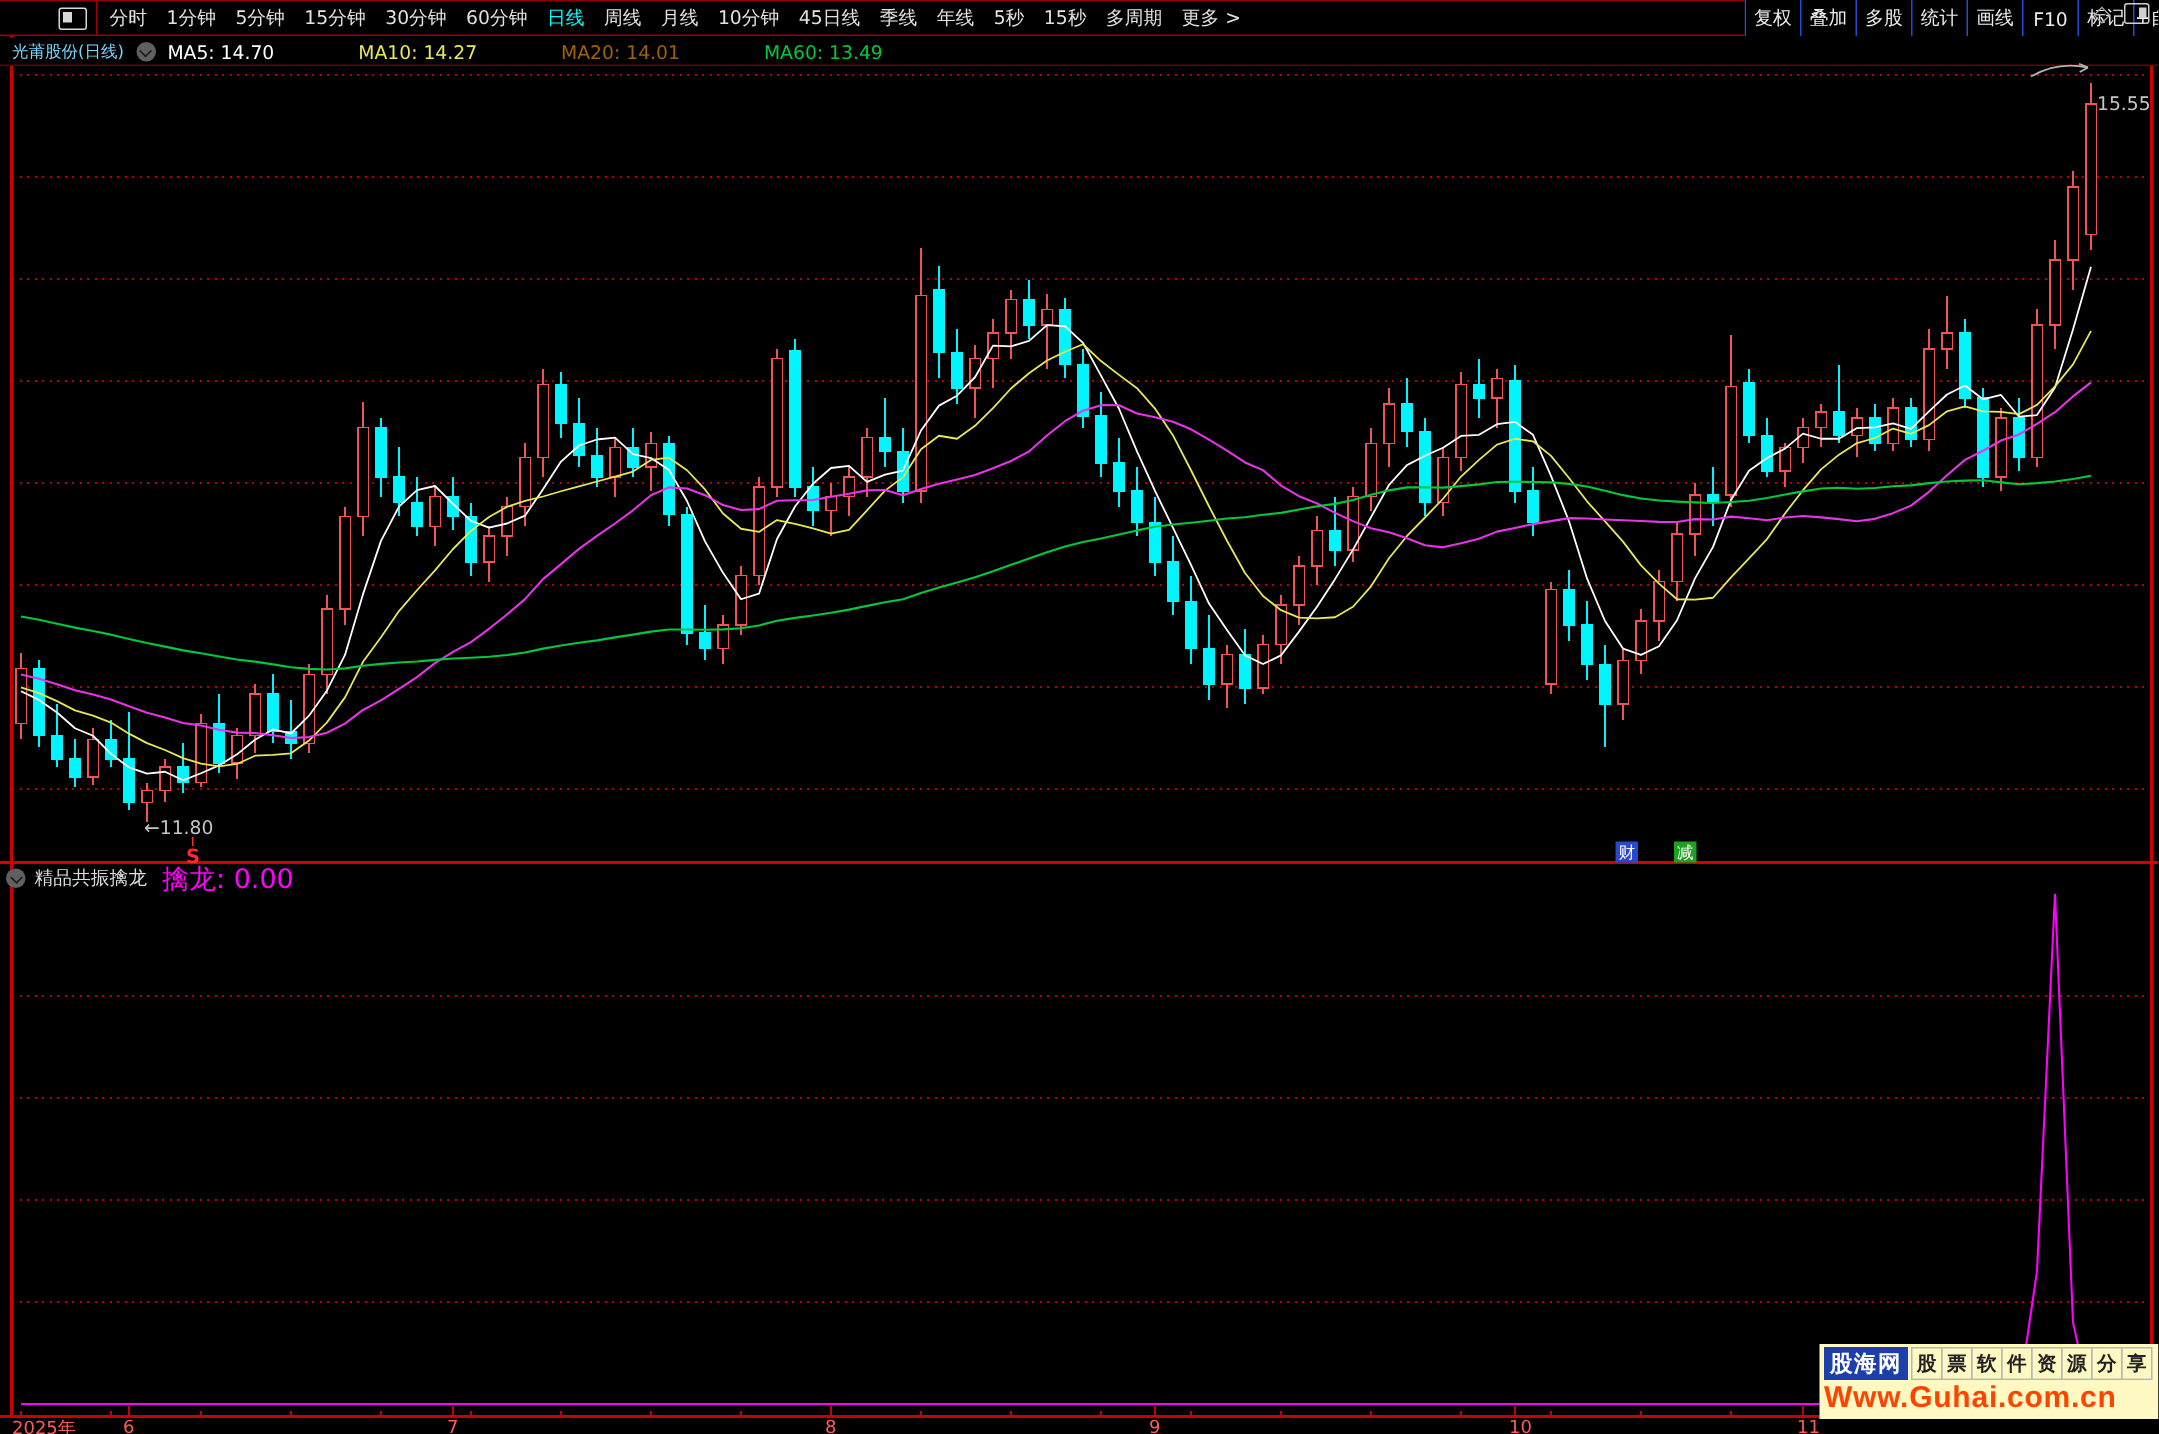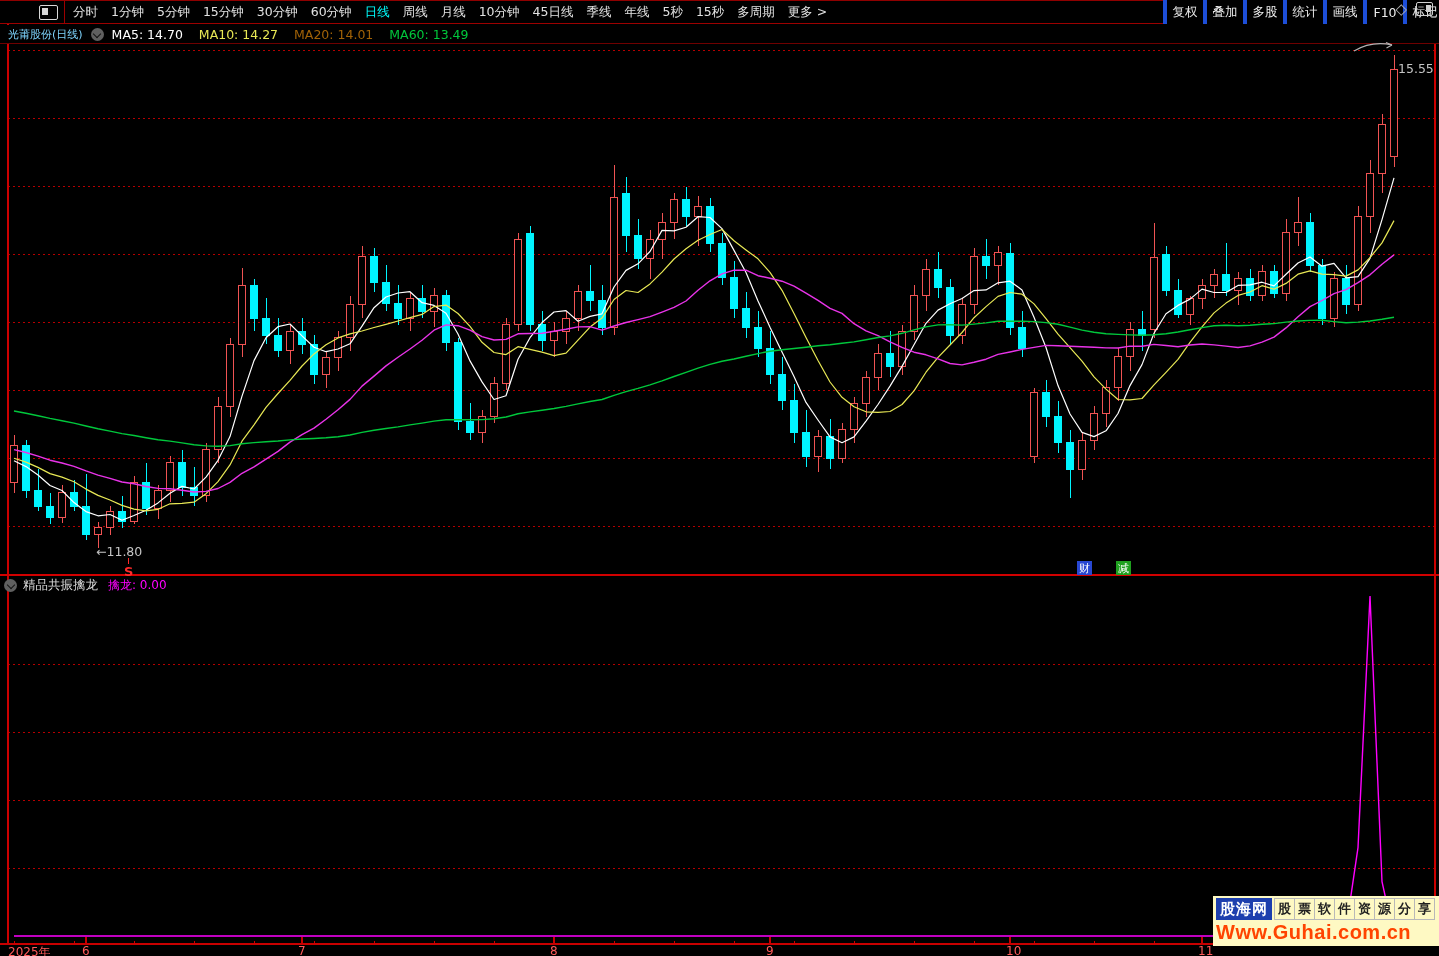--- a/index.html
+++ b/index.html
@@ -9,39 +9,39 @@
 
   
   #menubar{position:absolute;left:0;top:0;width:1439px;height:24px;z-index:3;background:#000;
     border-top:1px solid #8f0000;border-bottom:1px solid #9c0000;display:flex;align-items:center;box-sizing:border-box;padding-left:32px;}
   #win-icon{width:17px;height:13px;border:1px solid #d8d8d8;border-radius:2px;margin:0 6px 0 7px;position:relative;flex:0 0 auto;}
   #win-icon::after{content:"";position:absolute;left:2px;top:2px;width:6px;height:7px;background:#d8d8d8;}
   #menubar .vsep{width:1px;height:22px;background:#9c0000;margin-right:8px;flex:0 0 auto;}
   .menu-item{color:#e2e2e2;font-size:12.5px;margin-right:13px;white-space:nowrap;cursor:default;}
   .menu-item.active{color:#00ffff;}
   #toolbar{position:absolute;right:0;top:0;height:24px;width:276px;display:flex;overflow:hidden;z-index:4;background:#000;align-items:stretch;}
-  .tb-btn{flex:0 0 36px;border-left:4px solid #1d4ed8;color:#ececec;font-size:12.5px;display:flex;align-items:center;justify-content:center;white-space:nowrap;}
+  .tb-btn{flex:0 0 36px;border-left:1px solid #1d4ed8;color:#ececec;font-size:12.5px;display:flex;align-items:center;justify-content:center;white-space:nowrap;}
 
   
   #titlebar{position:absolute;left:0;top:25px;width:1439px;height:19px;z-index:3;background:#000;
     border-bottom:1px solid #6e0000;display:flex;align-items:center;box-sizing:border-box;}
   #stock-title{color:#7dd3fc;font-size:11px;margin-left:8px;}
   .chev-circle{width:13px;height:13px;border-radius:50%;background:#606060;margin:0 8px;position:relative;flex:0 0 auto;}
   .chev-circle::after{content:"";position:absolute;left:3.5px;top:3px;width:5px;height:5px;
     border-right:1.6px solid #141414;border-bottom:1.6px solid #141414;transform:rotate(45deg);}
   .ma-label{font-size:12.5px;margin-right:16px;white-space:nowrap;}
   #title-icons{position:absolute;right:6px;top:2px;display:flex;align-items:center;z-index:4;}
   #diamond-icon{color:#b0b0b0;font-size:15px;margin-right:9px;line-height:14px;}
   #panel-icon{width:15px;height:12px;border:1.5px solid #cfcfcf;border-radius:2px;position:relative;}
   #panel-icon::after{content:"";position:absolute;right:1.5px;top:1.5px;width:5px;height:7px;background:#cfcfcf;}
 
   
   #sub-header{position:absolute;left:0;top:577px;height:17px;display:flex;align-items:center;z-index:3;}
   #sub-name{color:#dcdcdc;font-size:12.5px;margin-right:10px;}
-  #sub-value{color:#ff00ff;font-size:12px;text-align:right;}
+  #sub-value{color:#ff00ff;font-size:18px;text-align:right;}
   #sub-header .chev-circle{margin:0 6px 0 4px;}
 
   
   .annot{position:absolute;color:#c4c4c4;font-size:12.5px;z-index:3;white-space:nowrap;}
   #high-annot{left:1398px;top:40px;margin-top:21px;}
   #low-annot{left:80px;top:544px;margin-left:16px;}
   #sell-marker{left:124px;top:558px;color:#ff2a2a;font-weight:bold;font-size:13px;z-index:3;position:absolute;text-align:center;}
   #sell-dash{display:block;margin:0 auto;width:1px;height:6px;border-left:1px dashed #ff2a2a;}
   .badge{position:absolute;top:561px;width:15px;height:14px;z-index:3;color:#fff;font-size:11px;
     display:flex;align-items:center;justify-content:center;}
@@ -380,21 +380,21 @@
       <span class="tb-btn">统计</span>
       <span class="tb-btn">画线</span>
       <span class="tb-btn">F10</span>
       <span class="tb-btn">标记</span>
       <span class="tb-btn">+自选</span>
     </div>
 
   <div id="titlebar">
     <span id="stock-title">光莆股份(日线)</span>
     <span class="chev-circle"></span>
-    <span id="ma-labels" style="display:flex;">
+    <span id="ma-labels" style="display:flex;gap:40px;">
         <span class="ma-label" style="color: rgb(255, 255, 255);">MA5: 14.70</span>
         <span class="ma-label" style="color: rgb(232, 232, 85);">MA10: 14.27</span>
         <span class="ma-label" style="color: #a16207; text-align: center;">MA20: 14.01</span>
         <span class="ma-label" style="color: rgb(0, 200, 60);">MA60: 13.49</span>
       </span>
   </div>
   <div id="title-icons">
     <span id="diamond-icon">◇</span>
     <span id="panel-icon"></span>
   </div>

